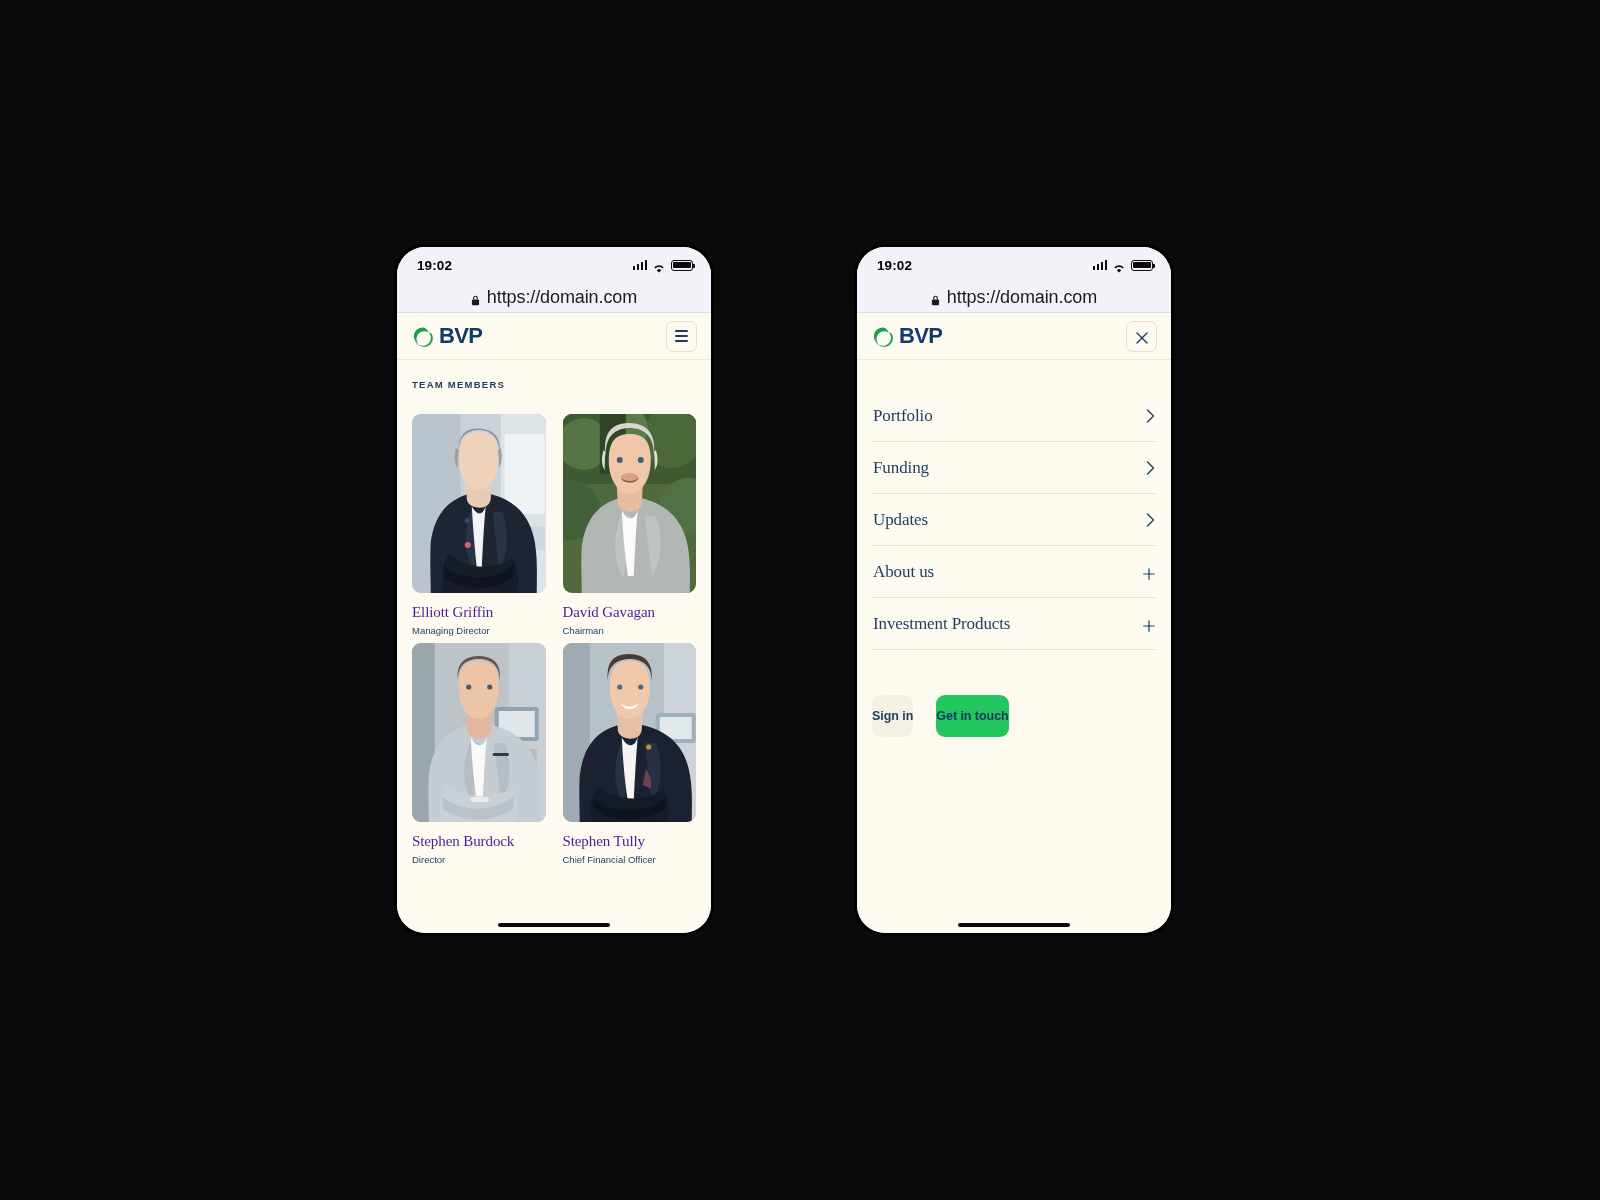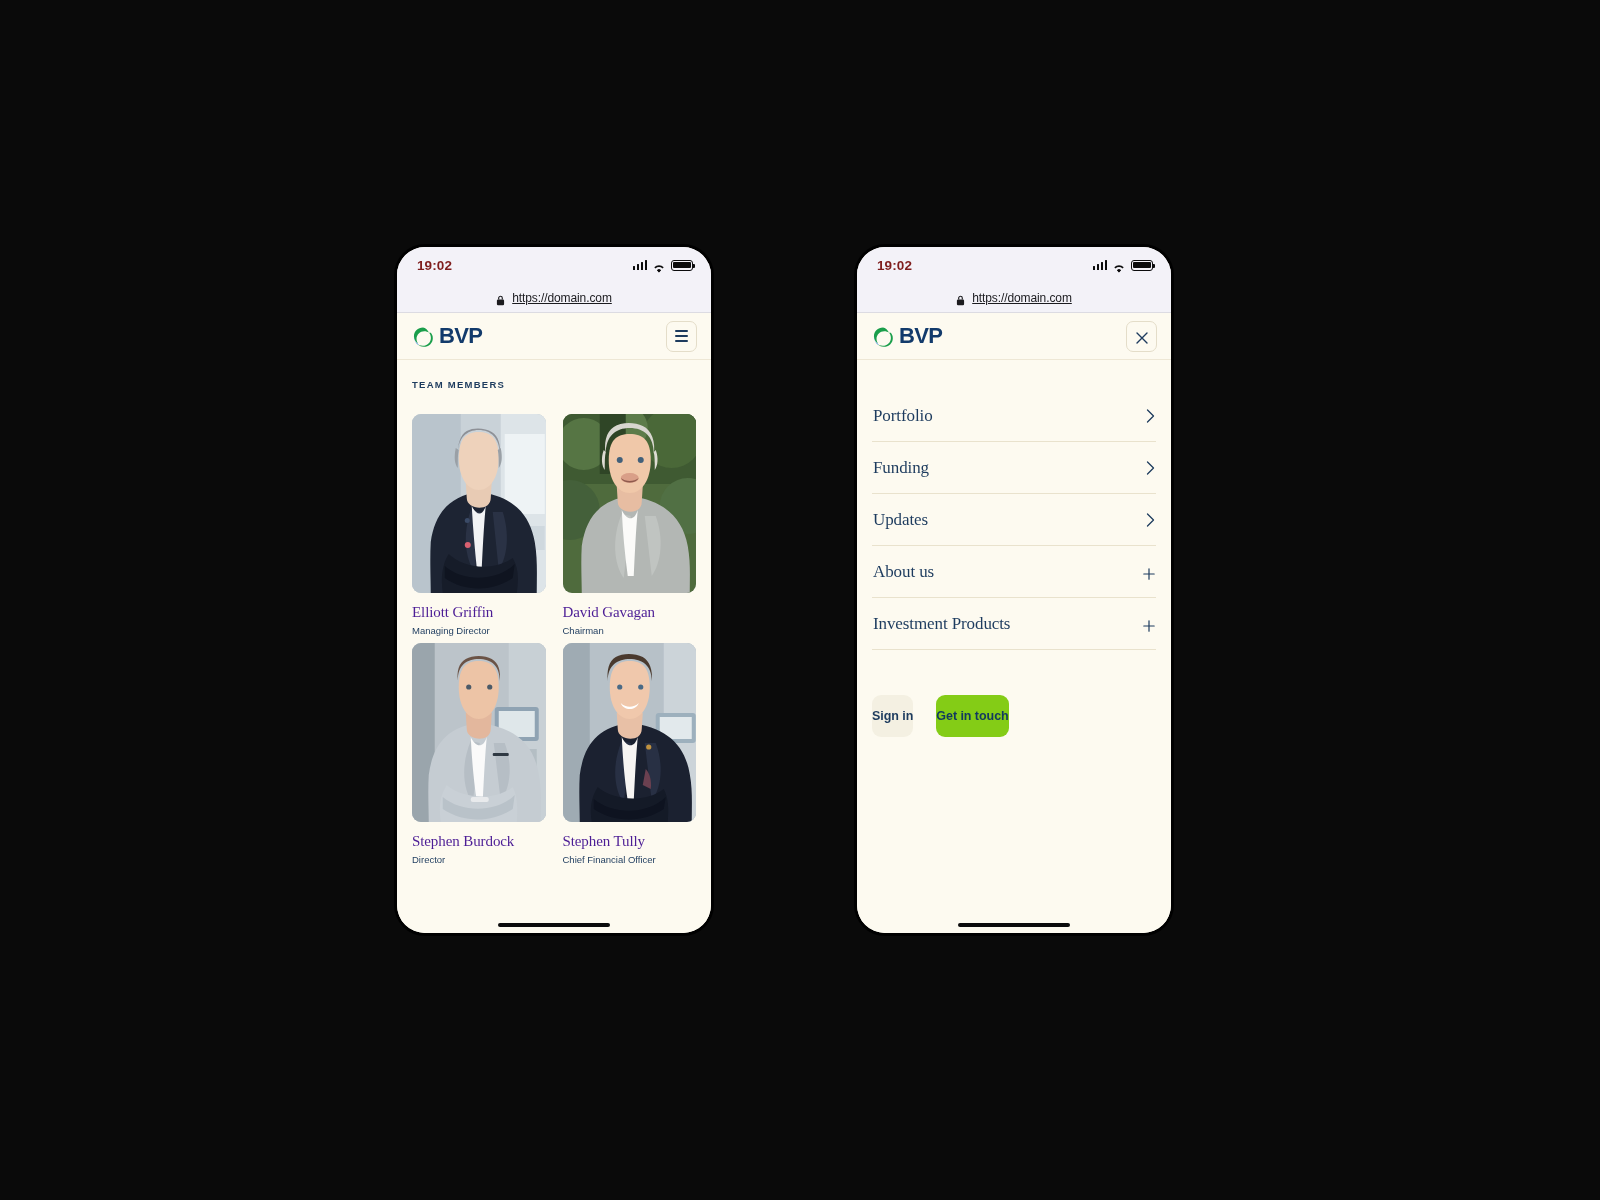--- a/index.html
+++ b/index.html
@@ -50,21 +50,21 @@
     background: #f3f2f8;
     display: flex;
     align-items: center;
     justify-content: space-between;
     padding: 0 18px 0 20px;
     flex: none;
   }
   .clock {
     font-size: 13.5px;
     font-weight: 600;
-    color: #7f1d1d;
+    color: #000000;
     letter-spacing: .1px;
   }
   .status-icons { display: flex; align-items: center; gap: 5px; }
   .signal { display: flex; align-items: flex-end; gap: 1.5px; height: 10px; }
   .signal i { display: block; width: 2.5px; background: #0b0b0c; border-radius: .5px; }
   .signal i:nth-child(1) { height: 4px; }
   .signal i:nth-child(2) { height: 6px; }
   .signal i:nth-child(3) { height: 8px; }
   .signal i:nth-child(4) { height: 10px; }
   .wifi { width: 14px; height: 11px; }
@@ -91,24 +91,23 @@
     background: #f3f2f8;
     display: flex;
     align-items: center;
     justify-content: center;
     gap: 7px;
     flex: none;
     border-bottom: 1px solid #dcdbe2;
   }
   .lock-icon { width: 9px; height: 11px; }
   .url-text {
-    font-size: 12px;
+    font-size: 18px;
     color: #1b1b1f;
     letter-spacing: -.1px;
-    text-decoration: underline;
   }
 
   
   .siteheader {
     height: 47px;
     background: #fdfaf0;
     display: flex;
     align-items: center;
     justify-content: space-between;
     padding: 0 14px 0 15px;
@@ -220,21 +219,21 @@
     height: 42px;
     border-radius: 9px;
     display: flex;
     align-items: center;
     justify-content: center;
     font-size: 12.5px;
     font-weight: 700;
     letter-spacing: -.05px;
   }
   .btn-secondary { background: #f4f0e2; color: #1d3b5e; }
-  .btn-primary { background: #84cc16; color: #12385f; }
+  .btn-primary { background: #22c55e; color: #12385f; }
 
   
   .home-indicator {
     position: absolute;
     left: 50%;
     transform: translateX(-50%);
     bottom: 6px;
     width: 112px;
     height: 4px;
     border-radius: 3px;

